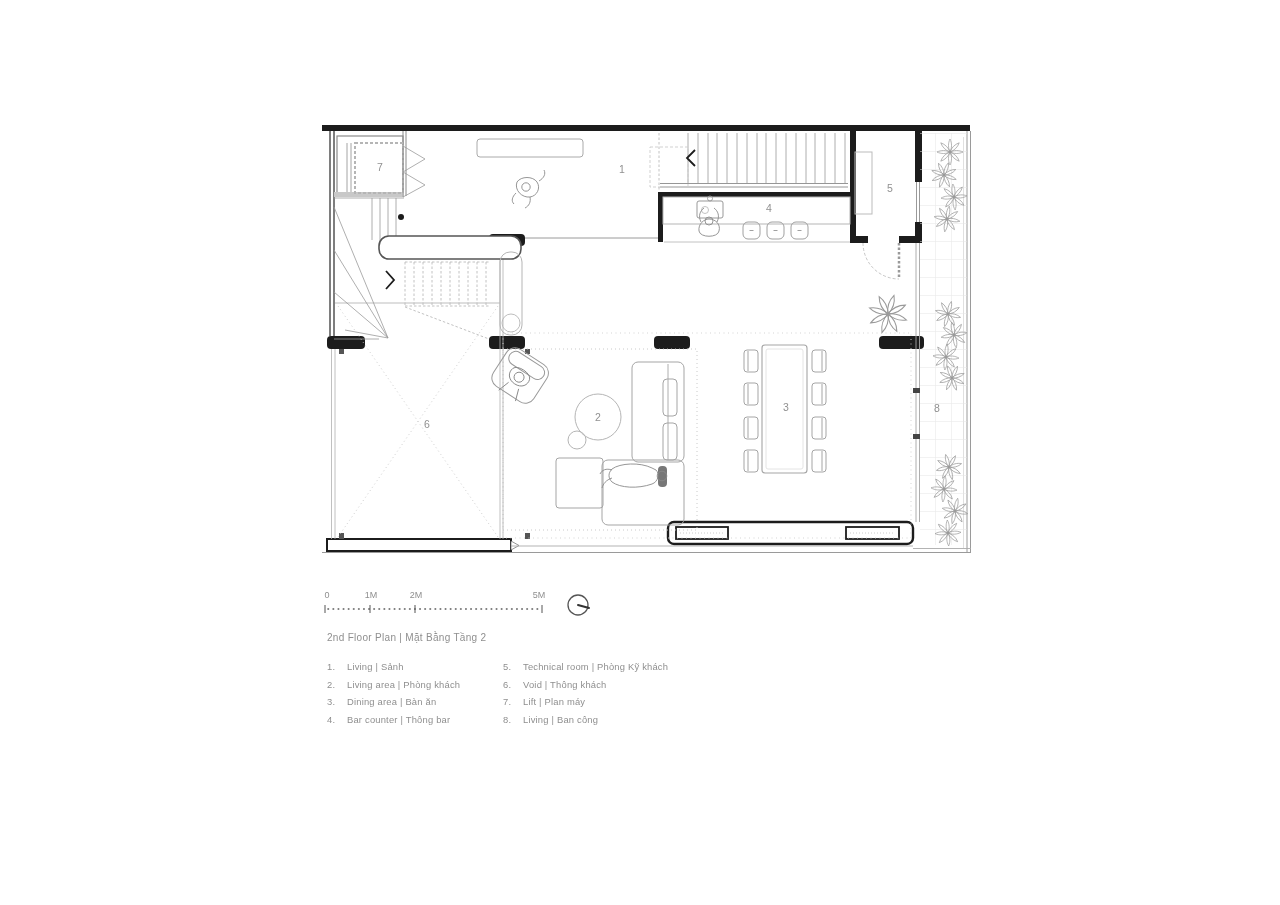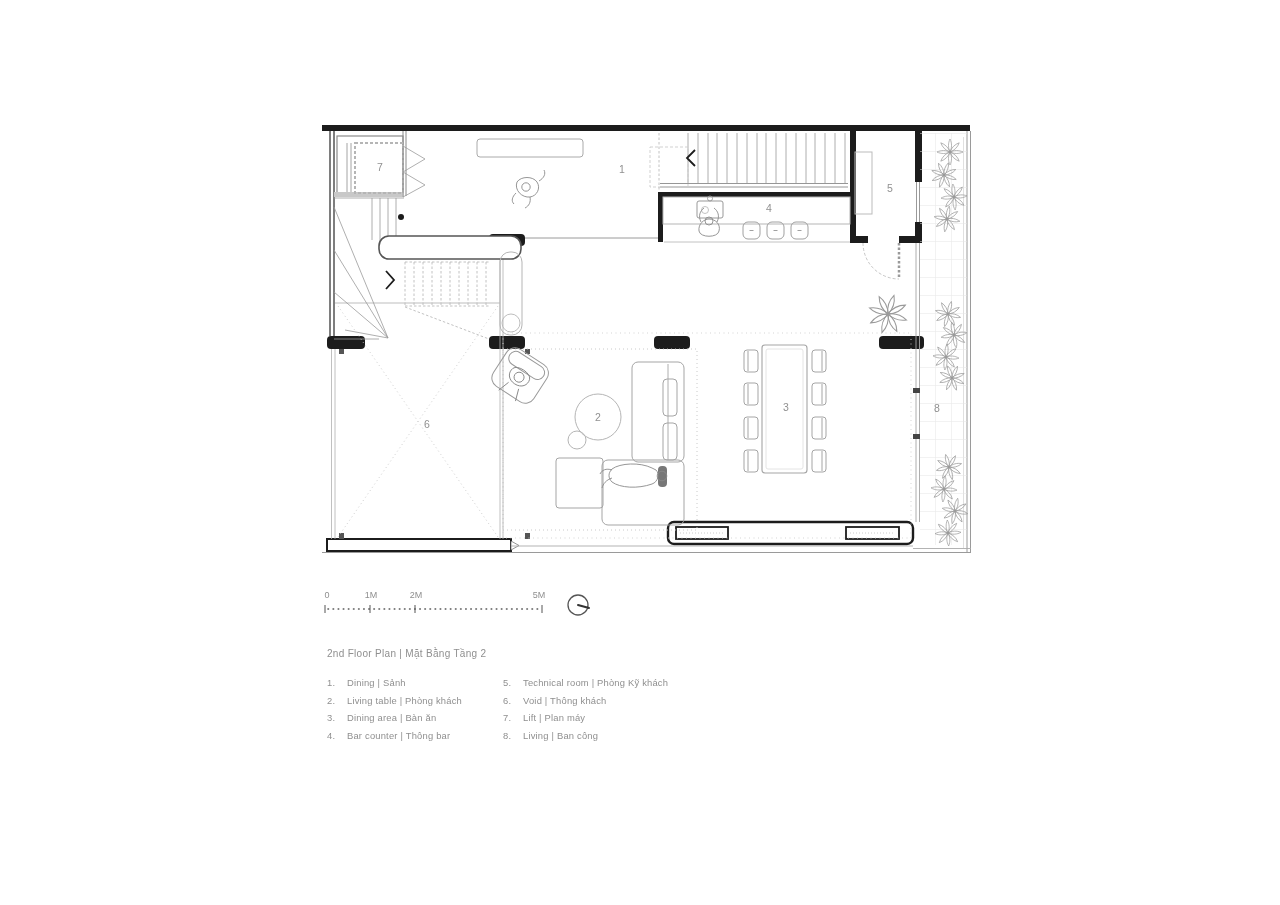--- a/index.html
+++ b/index.html
@@ -1,19 +1,19 @@
 <!DOCTYPE html>
 <html><head>
 <meta charset="utf-8">
 <style>
   html,body{margin:0;padding:0;background:#ffffff;}
   body{width:1280px;height:905px;position:relative;font-family:"Liberation Sans","DejaVu Sans",sans-serif;}
   .stage{position:absolute;left:0;top:0;width:1280px;height:905px;}
   svg{position:absolute;left:0;top:0;}
-  .caption{position:absolute;color:#8f8f8f;margin-top:16px;}
+  .caption{position:absolute;color:#8f8f8f;}
   #plan-title{left:327px;top:632px;font-size:10px;letter-spacing:.3px;}
   #legend{left:327px;top:658px;font-size:9.4px;letter-spacing:.2px;}
   .lcol{position:absolute;top:0;}
   .lcol.c1{left:0;}
   .lcol.c2{left:176px;}
   .lrow{display:flex;height:17.6px;align-items:center;white-space:nowrap;}
   .lnum{display:inline-block;width:20px;}
 </style>
 </head>
 <body>
@@ -279,25 +279,25 @@
     <path d="M578,605 L589,608" stroke="#333333" stroke-width="2" stroke-linecap="round"></path>
   </g>
 </svg>
 
 <div id="plan-title" class="caption">2nd Floor Plan | Mặt Bằng Tầng 2</div>
 
 <div id="legend" class="caption">
   <div class="lcol c1">
     <div class="lrow">
           <span class="lnum">1.</span>
-          <span>Dining | Sảnh</span>
+          <span>Living | Sảnh</span>
         </div>
     <div class="lrow">
           <span class="lnum">2.</span>
-          <span>Living table | Phòng khách</span>
+          <span>Living area | Phòng khách</span>
         </div>
     <div class="lrow">
           <span class="lnum">3.</span>
           <span>Dining area | Bàn ăn</span>
         </div>
     <div class="lrow">
           <span class="lnum">4.</span>
           <span>Bar counter | Thông bar</span>
         </div>
   </div>

